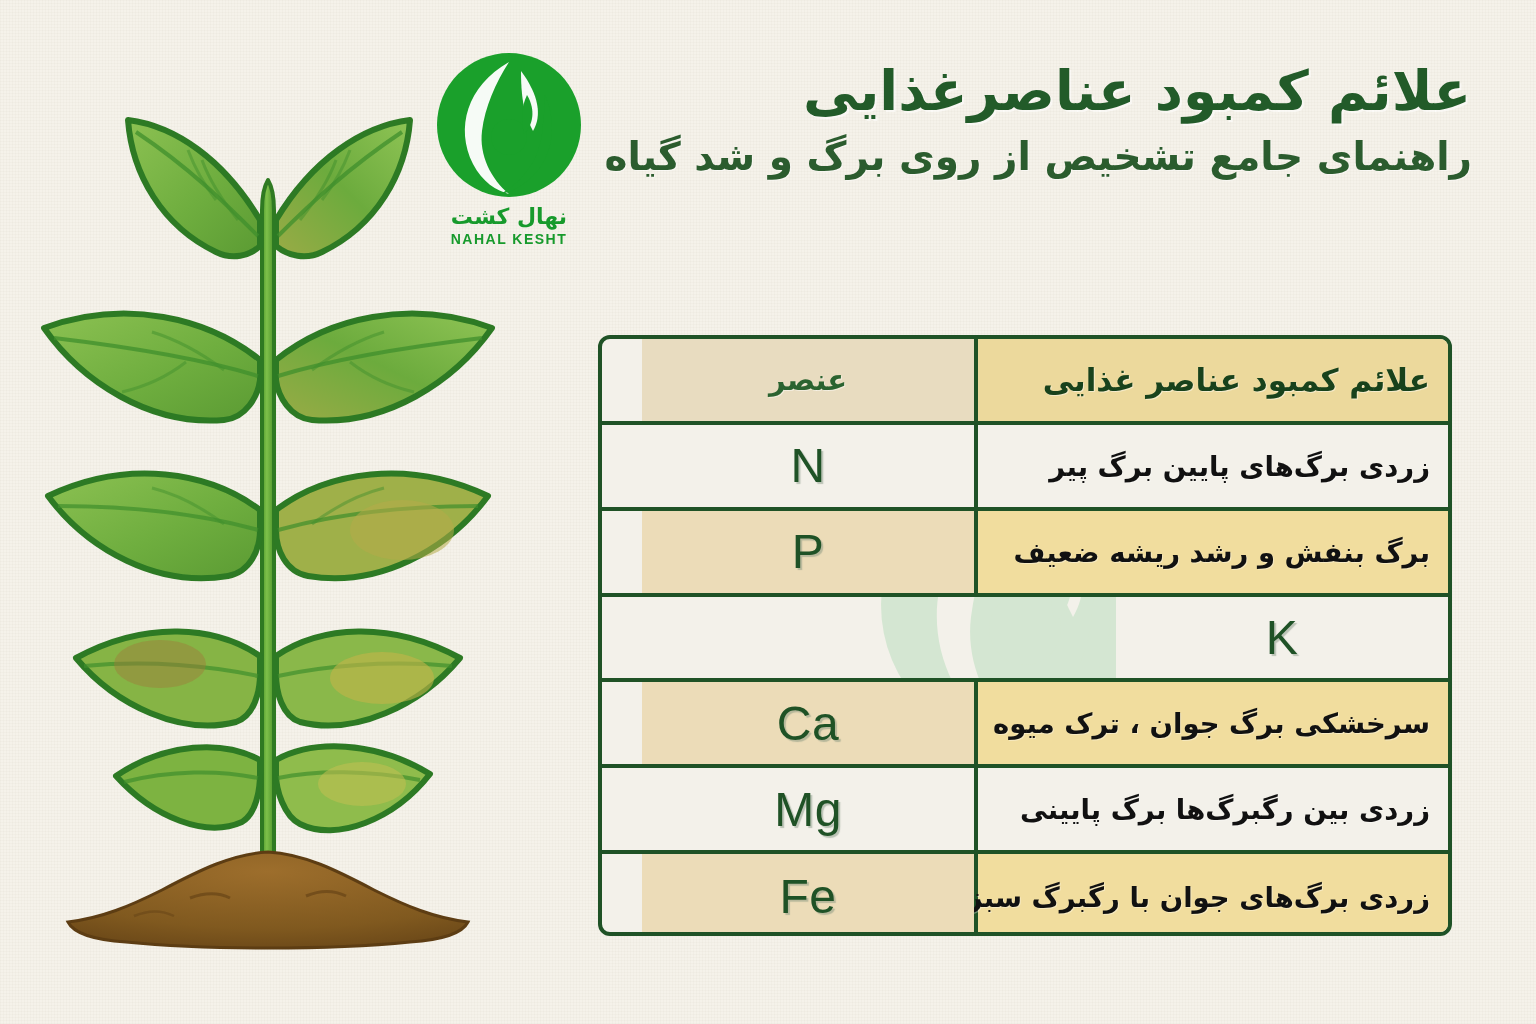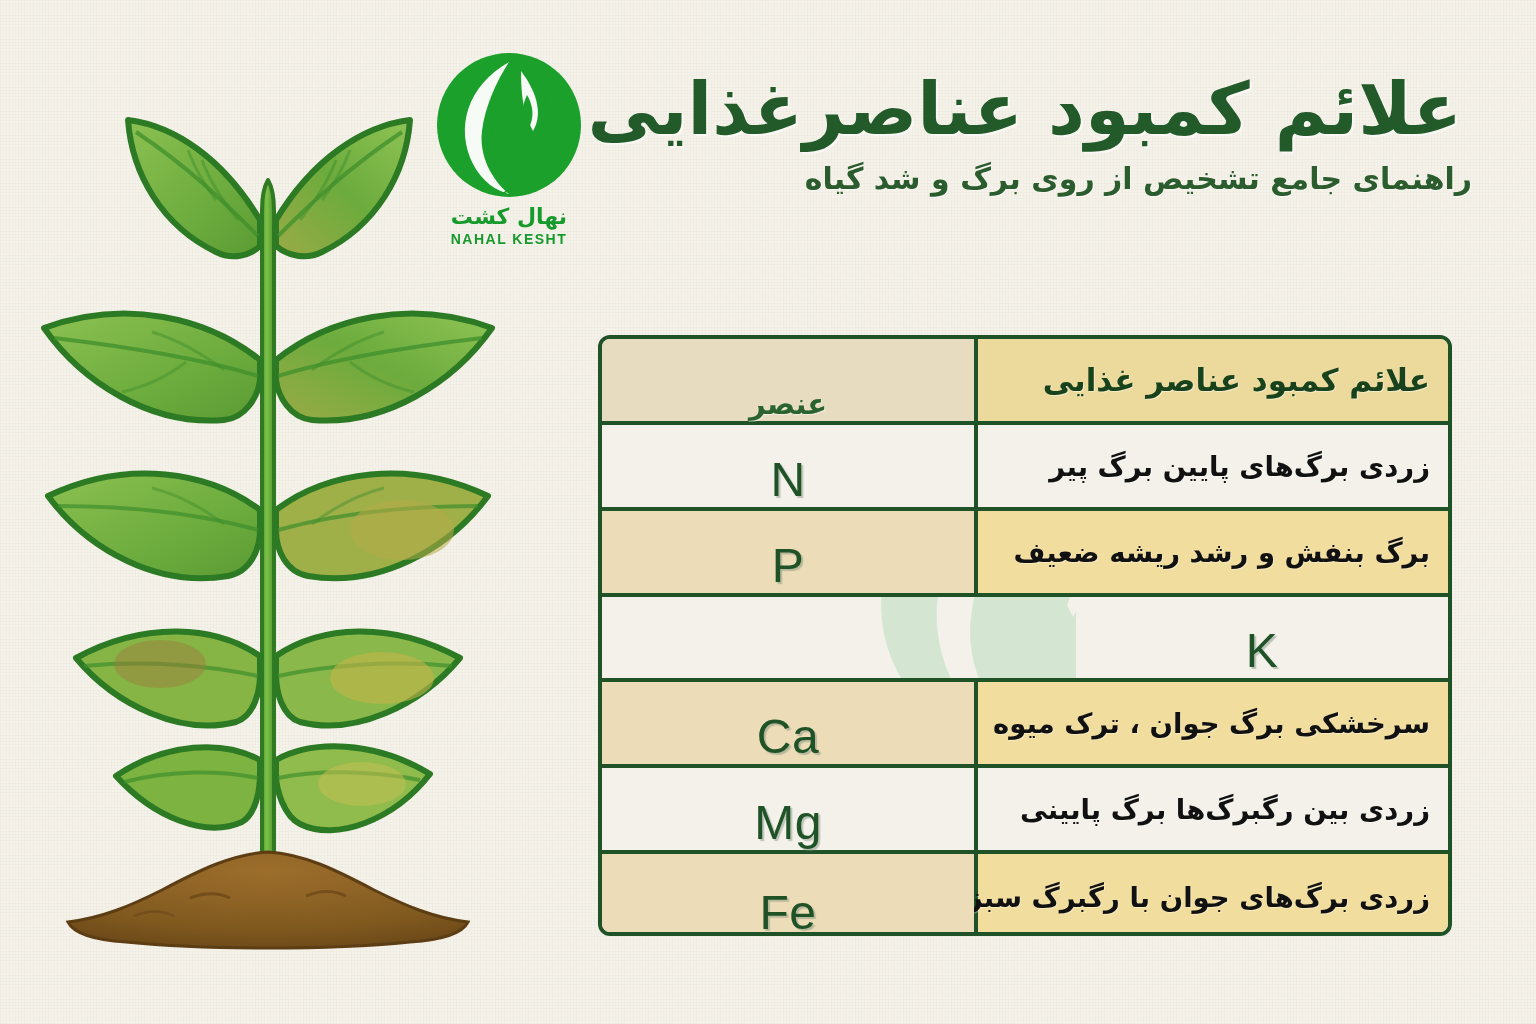--- a/index.html
+++ b/index.html
@@ -38,27 +38,27 @@
   #brand-logo .en-name{
     font-size:14px;font-weight:bold;color:#179a2c;letter-spacing:1.5px;
     font-family:"Liberation Sans",sans-serif;direction:ltr;margin-top:2px;
   }
 
   
   #headings{
     position:absolute;right:64px;top:62px;width:900px;text-align:right;direction:rtl;
   }
   #main-title{
-    font-size:72px;line-height:1.05;font-weight:bold;color:#225b29;
+    font-size:55px;line-height:1.05;font-weight:bold;color:#225b29;
     font-family:"DejaVu Sans",sans-serif;
     text-shadow:2px 2px 0 rgba(255,255,255,.55);
-    margin:10px;white-space:nowrap;
+    margin:1px;white-space:nowrap;
   }
   #sub-title{
-    font-size:30px;line-height:1.25;font-weight:bold;color:#2b5c2e;
+    font-size:39px;line-height:1.25;font-weight:bold;color:#2b5c2e;
     font-family:"DejaVu Sans",sans-serif;
     text-shadow:1px 1px 0 rgba(255,255,255,.5);
     margin:12px 0 0 0;white-space:nowrap;
   }
 
   
   #deficiency-table{
     position:absolute;left:598px;top:335px;width:854px;height:601px;
     border:4px solid #1f5226;border-radius:12px;
     overflow:hidden;box-sizing:border-box;
@@ -90,22 +90,22 @@
   .t-row:last-child{border-bottom:none;}
 
   .c-desc{
     width:474px;box-sizing:border-box;
     display:flex;align-items:center;justify-content:flex-start;
     padding:0 18px;
     border-left:4px solid #1f5226;
     direction:rtl;text-align:right;
   }
   .c-sym{
-    width:372px;box-sizing:border-box;
-    display:flex;align-items:flex-end;justify-content:center;
+    width:332px;box-sizing:border-box;
+    display:flex;align-items:center;justify-content:center;
   }
 
   
   .t-row.odd  .c-desc{background:#f3f1ea;text-align:right;}
   .t-row.odd  .c-sym {background:#f3f1ea;}
   .t-row.even .c-desc{background:#f1dd9e;}
   .t-row.even .c-sym {background:#ecdcb8;}
 
   #t-header .c-desc{background:#ecd99c;text-align:right;}
   #t-header .c-sym {background:#e8dcc0;}

